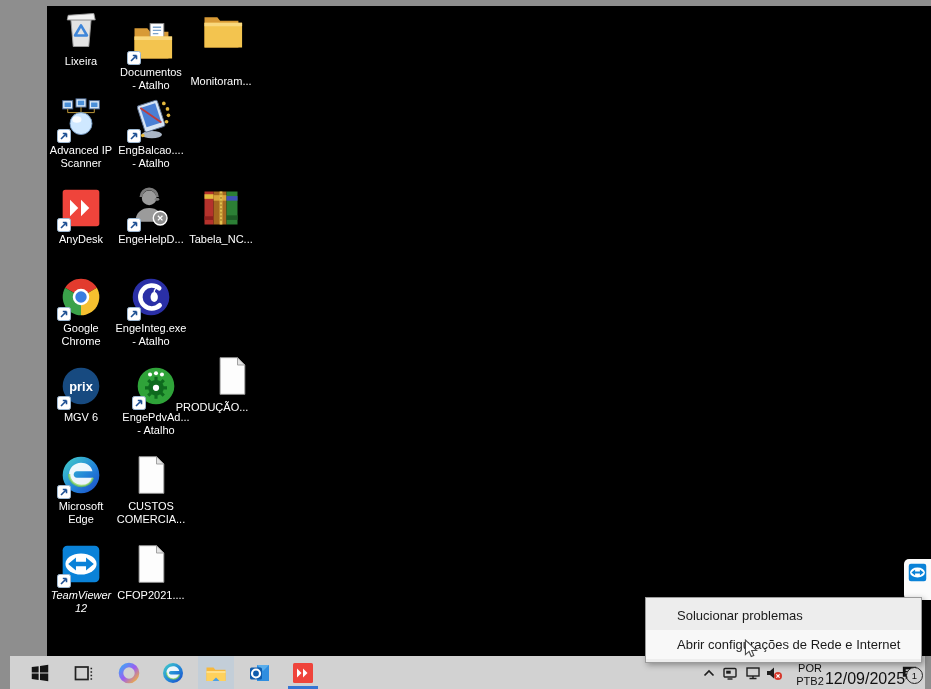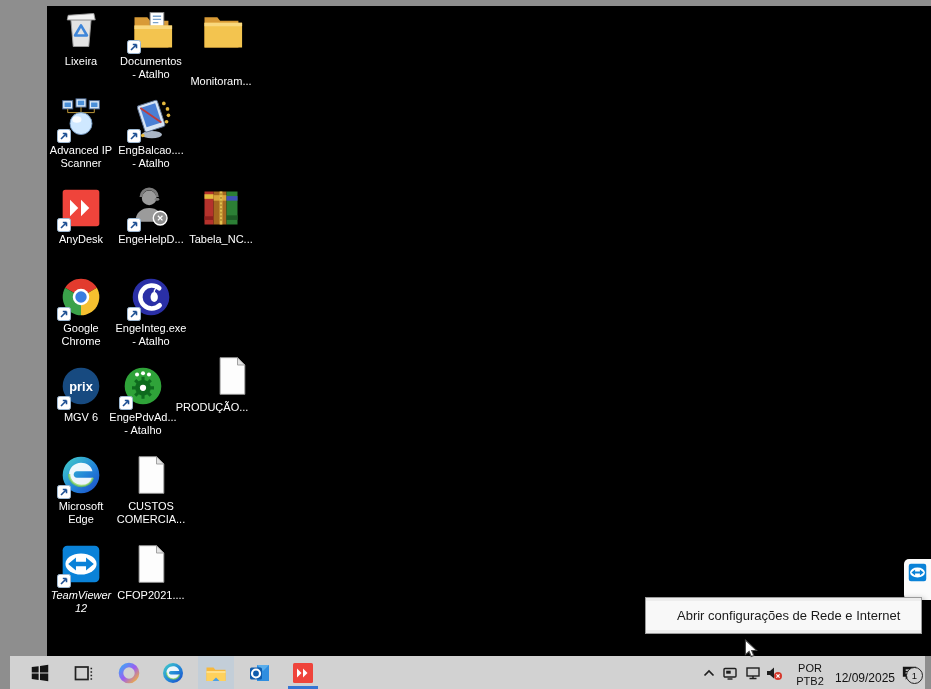--- a/index.html
+++ b/index.html
@@ -36,41 +36,41 @@
   .cursor{position:absolute;left:744px;top:639px;z-index:9;}
   
   .taskbar{position:absolute;left:10px;top:656px;width:915px;height:33px;background:var(--taskbar-bg,#d2d2d2);z-index:4;}
   .tb-btn{position:absolute;top:0;width:36px;height:33px;display:flex;align-items:center;justify-content:center;}
   .tb-btn.selected{background:var(--selected-tile,#c3ced8);}
   .tb-underline{position:absolute;left:3px;bottom:0;width:30px;height:3px;background:var(--accent,#3575d3);}
   .tray-btn{position:absolute;top:0;height:33px;display:flex;align-items:center;justify-content:center;}
   .lang{position:absolute;left:778px;top:0;width:44px;height:33px;display:flex;flex-direction:column;
         align-items:center;justify-content:flex-end;font-size:11px;color:#111;line-height:1.25;}
   .clock{position:absolute;left:822px;top:0;width:66px;height:33px;display:flex;flex-direction:column;
-         align-items:center;justify-content:center;font-size:12px;color:#111;line-height:1.25;}
+         align-items:center;justify-content:center;font-size:16px;color:#111;line-height:1.25;}
   .clock-line{min-height:12px;}
   .badge{
     position:absolute;left:896px;top:11px;width:15px;height:15px;border:1.4px solid #222;border-radius:50%;
     background:var(--taskbar-bg,#d2d2d2);font-size:9.5px;color:#111;display:flex;align-items:center;justify-content:center;
   }
 </style>
 </head>
 <body style="--taskbar-bg: #d2d2d2; --menu-bg: #ededed; --menu-hl: #f8f8f8; --accent: #3575d3; --selected-tile: #c3ced8; background: rgb(142, 142, 142);">
 
 <div class="desktop" style="background: rgb(0, 0, 0); margin-left: 37px;">
   <div id="icon-grid">
       <div class="dicon" style="left: 1px; top: 2px;">
         <div class="ibox"><span class="ic"><svg viewBox="0 0 48 48" width="44" height="44">
               <path d="M13 13h22l-2.5 29h-17z" fill="#e3e3e3" stroke="#9a9a9a"></path>
               <path d="M10 8l28-2 1.5 7H9z" fill="#f2f2f2" stroke="#9a9a9a"></path>
               <path d="M24 19l6.5 11h-13z" fill="none" stroke="#3f86d9" stroke-width="2.8" stroke-linejoin="round"></path>
             </svg></span></div>
         <div class="dlabel">Lixeira</div>
       </div>
-      <div class="dicon" style="left: 71px; top: 2px;">
+      <div class="dicon" style="left: 71px; top: 13px;">
         <div class="ibox"><span class="ic"><svg viewBox="0 0 48 48" width="44" height="44">
               <path d="M6 10h14l3 4h20v29H6z" fill="#d89a36"></path>
               <rect x="23" y="5" width="15" height="22" fill="#fff" stroke="#8a8a8a"></rect>
               <path d="M26 9h9M26 12.5h9M26 16h6" stroke="#7aa2cc" stroke-width="1.4" fill="none"></path>
               <path d="M6 19h41v24H6z" fill="#f3c44f"></path>
               <path d="M6 19h41v4H6z" fill="#f9d87e"></path>
             </svg></span><span class="ic sc"><svg viewBox="0 0 14 14" width="14" height="14">
               <rect x="0.5" y="0.5" width="13" height="13" rx="2" fill="#fff" stroke="#9db8d2"></rect>
               <path d="M4 10L9.5 4.5M9.5 4.5H5.8M9.5 4.5v3.7" fill="none" stroke="#1d4f93" stroke-width="1.6"></path>
             </svg></span></div>
@@ -202,21 +202,21 @@
       <div class="dicon" style="left: 1px; top: 358px;">
         <div class="ibox"><span class="ic"><svg viewBox="0 0 48 48" width="44" height="44">
               <circle cx="24" cy="24" r="20" fill="#174a80"></circle>
               <text x="24" y="29" text-anchor="middle" font-family="Liberation Sans, DejaVu Sans, sans-serif" font-size="14" font-weight="bold" fill="#fff">prix</text>
             </svg></span><span class="ic sc"><svg viewBox="0 0 14 14" width="14" height="14">
               <rect x="0.5" y="0.5" width="13" height="13" rx="2" fill="#fff" stroke="#9db8d2"></rect>
               <path d="M4 10L9.5 4.5M9.5 4.5H5.8M9.5 4.5v3.7" fill="none" stroke="#1d4f93" stroke-width="1.6"></path>
             </svg></span></div>
         <div class="dlabel">MGV 6</div>
       </div>
-      <div class="dicon" style="left: 63px; top: 358px;">
+      <div class="dicon" style="left: 76px; top: 358px;">
         <div class="ibox"><span class="ic"><svg viewBox="0 0 48 48" width="44" height="44">
               <circle cx="24" cy="24" r="20" fill="#2fa339"></circle>
               <circle cx="24" cy="26" r="8.5" fill="#0e6b1e"></circle>
               <path d="M24 14v6M24 32v6M12 26h6M30 26h6M15.5 17.5l4.2 4.2M28.3 30.3l4.2 4.2M32.5 17.5l-4.2 4.2M19.7 30.3l-4.2 4.2" stroke="#0e6b1e" stroke-width="3.4"></path>
               <circle cx="24" cy="26" r="3.4" fill="#fff"></circle>
               <g fill="#fff">
                 <circle cx="17.5" cy="11.5" r="2.2"></circle>
                 <circle cx="24" cy="10" r="2.2"></circle>
                 <circle cx="30.5" cy="11.5" r="2.2"></circle>
               </g>
@@ -285,20 +285,21 @@
 
 <div class="tv-panel">
   <span class="ic"><span class="ic"><svg viewBox="0 0 48 48" width="21" height="21">
           <rect x="4" y="4" width="40" height="40" rx="5" fill="#0a82d8"></rect>
           <ellipse cx="24" cy="24" rx="17" ry="11.5" fill="#fff"></ellipse>
           <path d="M10 24l8.5-7v4.5h11V17l8.5 7-8.5 7v-4.5h-11V31z" fill="#0a82d8"></path>
         </svg></span></span>
 </div>
 
 <div class="ctx-menu">
+  <div class="ctx-item">Solucionar problemas</div>
   <div class="ctx-item hl">Abrir configurações de Rede e Internet</div>
 </div>
 
 <svg class="cursor" width="14" height="20" viewBox="0 0 12 18">
   <path d="M1 1v13l3.3-2.8 1.9 4.6 2.3-1-1.9-4.5H11z" fill="#fff" stroke="#4a4a4a" stroke-width="1"></path>
 </svg>
 
 <div class="taskbar">
   <div id="tb-buttons">
       <div class="tb-btn" style="left: 12px;">

